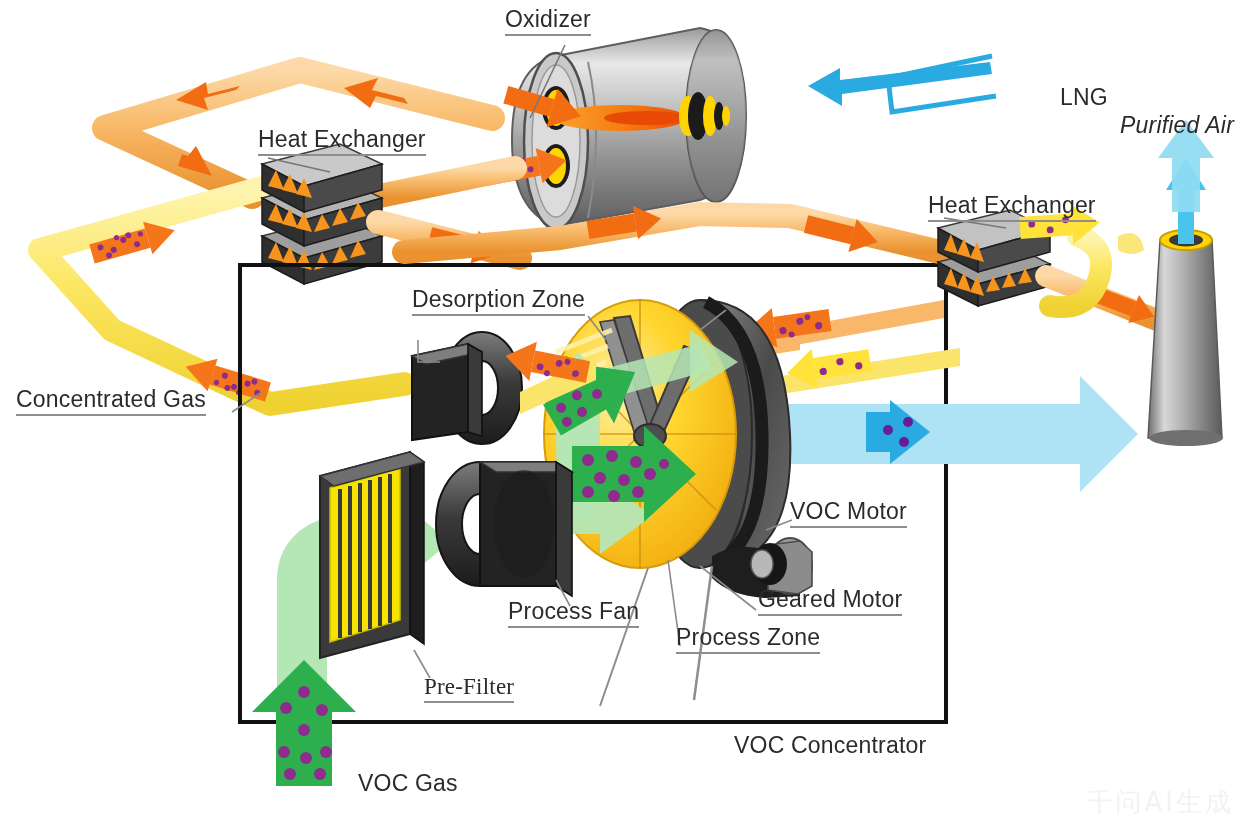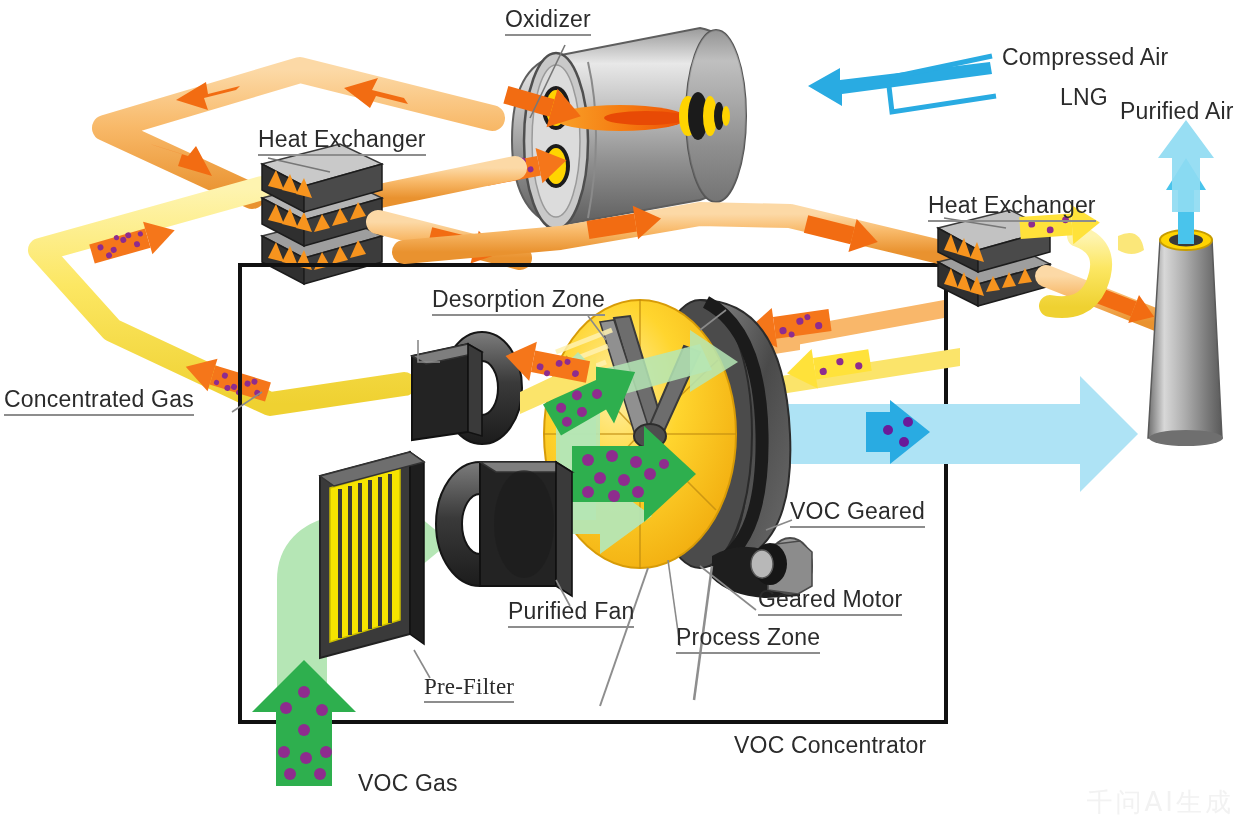--- a/index.html
+++ b/index.html
@@ -507,28 +507,27 @@
     <path d="M792 520 L766 530"></path>
     <path d="M756 610 L700 566"></path>
     <path d="M680 646 L668 560"></path>
   </g>
 
 </svg>
 
 <div class="lbl u" style="left:505px;top:6px;">Oxidizer</div>
 <div class="lbl u" style="left:258px;top:126px;">Heat Exchanger</div>
 <div class="lbl u" style="left:928px;top:192px;">Heat Exchanger</div>
-<div class="lbl plain" style="left:1002px;top:44px;">Compressed Air</div>
 <div class="lbl plain" style="left:1060px;top:84px;">LNG</div>
-<div class="lbl plain" style="left:1120px;top:98px;">Purified Air</div>
-<div class="lbl u" style="left:4px;top:386px;">Concentrated Gas</div>
-<div class="lbl u" style="left:432px;top:286px;">Desorption Zone</div>
-<div class="lbl u" style="left:790px;top:498px;">VOC Geared</div>
+<div class="lbl plain" style="left:1120px;top:112px;font-style:italic;">Purified Air</div>
+<div class="lbl u" style="left:16px;top:386px;">Concentrated Gas</div>
+<div class="lbl u" style="left:412px;top:286px;">Desorption Zone</div>
+<div class="lbl u" style="left:790px;top:498px;">VOC Motor</div>
 <div class="lbl u" style="left:758px;top:586px;">Geared Motor</div>
 <div class="lbl u" style="left:676px;top:624px;">Process Zone</div>
-<div class="lbl u" style="left:508px;top:598px;">Purified Fan</div>
+<div class="lbl u" style="left:508px;top:598px;">Process Fan</div>
 <div class="lbl u" style="left:424px;top:674px;font-family:Liberation Serif, serif;">Pre-Filter</div>
 <div class="lbl plain" style="left:358px;top:770px;">VOC Gas</div>
 <div class="lbl plain" style="left:734px;top:732px;">VOC Concentrator</div>
 
 <div class="wm">千问AI生成</div>
 
 </div>
 
 </body></html>

